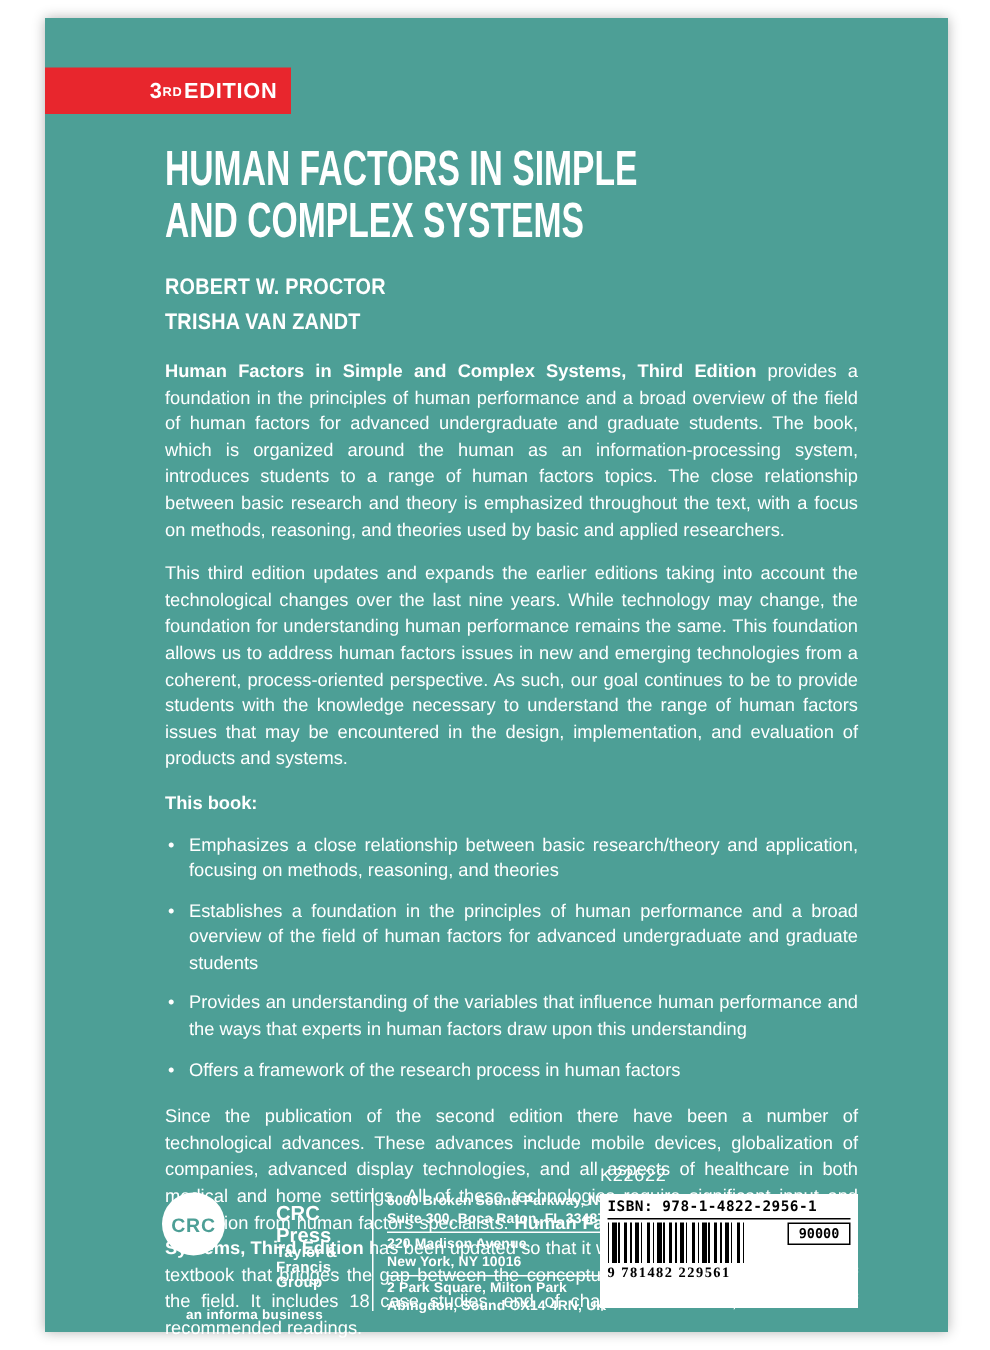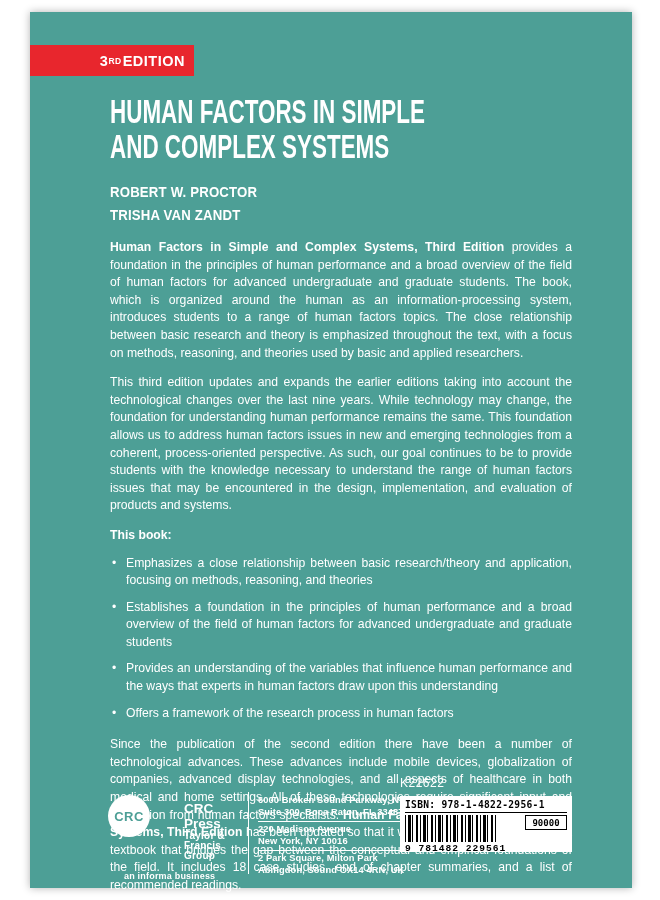--- a/index.html
+++ b/index.html
@@ -75,21 +75,21 @@
   .footer-divider{
     position:absolute;left:218px;top:780px;width:1px;height:82px;background:#ffffff;
   }
   .addresses{
     position:absolute;left:228px;top:781px;width:158px;
     font-size:9.3px;font-weight:700;line-height:11.6px;letter-spacing:.1px;
   }
   .addr-group{padding:2px 0 3px 0;}
   .addr-group + .addr-group{border-top:1px solid #ffffff;}
   .barcode-box{
-    position:absolute;left:370px;top:784px;width:172px;height:56px;
+    position:absolute;left:370px;top:784px;width:172px;height:76px;
     background:var(--barcode-bg,#fff);color:var(--barcode-text,#000);
     padding:3px 5px 2px 5px;
   }
   .barcode-isbn{
     font-family:"DejaVu Sans Mono",monospace;font-weight:700;font-size:9.6px;
     letter-spacing:.3px;border-bottom:1.5px solid #000;padding-bottom:2px;white-space:nowrap;
   }
   .barcode-row{display:flex;align-items:flex-start;margin-top:2px;gap:24px;}
   .barcode-bars{
     flex:1 1 auto;height:27px;margin-right:4px;
@@ -98,21 +98,21 @@
       #000 3px 6px,#fff 6px 7px,
       #000 7px 8px,#fff 8px 11px,
       #000 11px 13px,#fff 13px 15px);
   }
   .price-box{
     flex:0 0 auto;width:42px;height:15px;border:1px solid #000;
     font-family:"DejaVu Sans Mono",monospace;font-size:9px;font-weight:700;
     display:flex;align-items:center;justify-content:center;
   }
   .barcode-digits{
-    font-family:Liberation Mono, monospace;font-size:9.6px;font-weight:700;
+    font-family:Liberation Serif, serif;font-size:9.6px;font-weight:700;
     letter-spacing:1px;margin-top:1px;white-space:nowrap;
   }
 </style>
 </head>
 <body>
 
 <div class="page">
   <div class="cover">
 
     <div class="badge">

